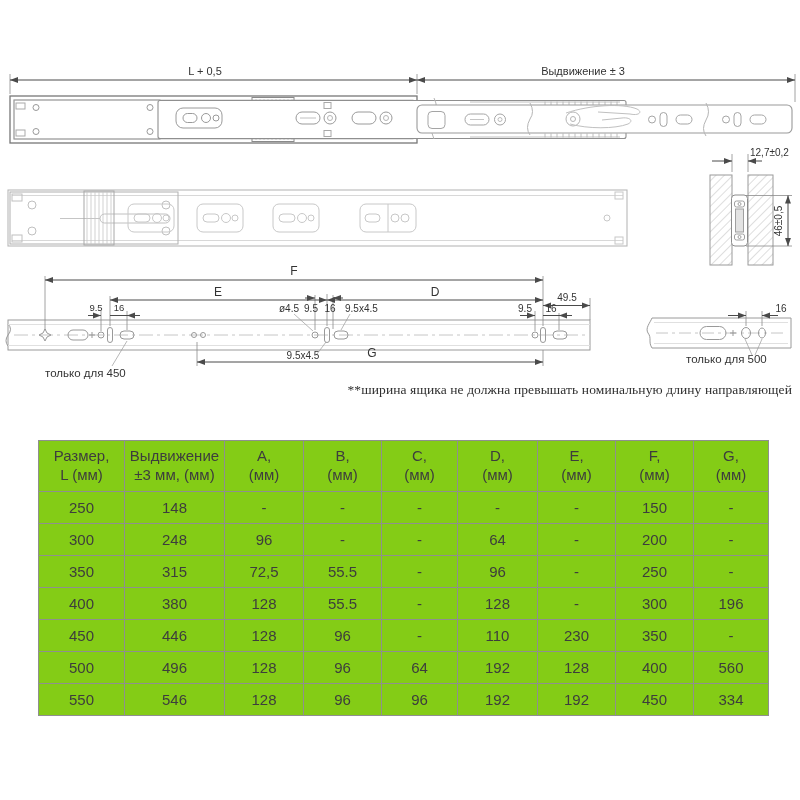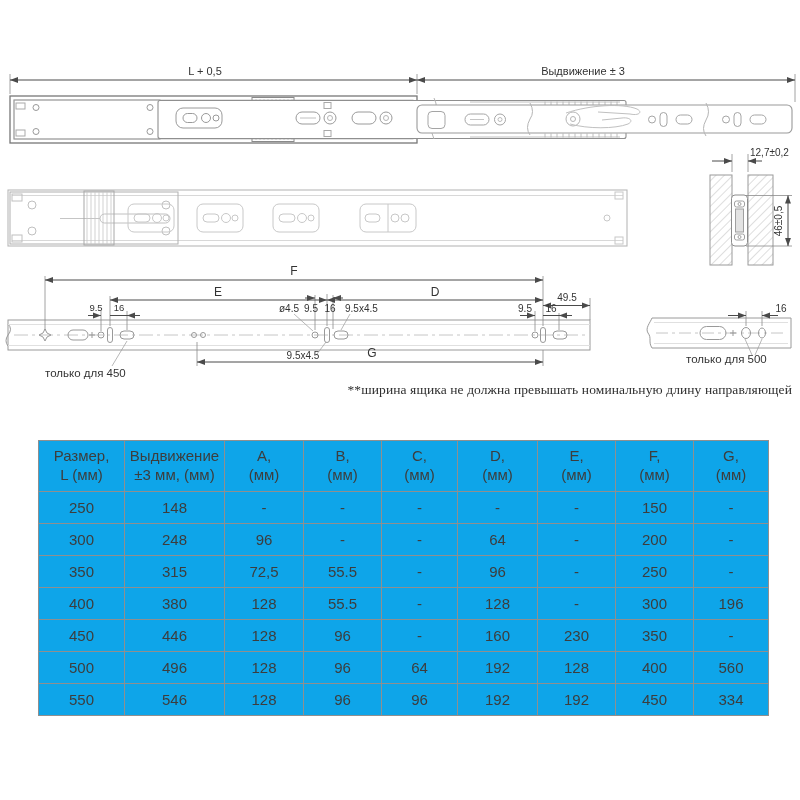--- a/index.html
+++ b/index.html
@@ -4,21 +4,21 @@
 <style>
   html,body{margin:0;padding:0;background:#ffffff;}
   .page{position:relative;width:800px;height:800px;background:#fff;overflow:hidden;
         font-family:"Liberation Sans",sans-serif;color:#3a3a3a;margin-top:8px;}
   .canvas{position:absolute;left:0;top:0;width:800px;height:420px;}
   svg text{font-family:"Liberation Sans",sans-serif;fill:#333;}
   .d95{font-size:9.5px}.d10{font-size:10px}.d11{font-size:11px}.d115{font-size:11.5px}.d12{font-size:12px}
   .footnote{position:absolute;left:0;top:374px;width:792px;text-align:right;
             font-size:13.5px;color:#2e2e2e;letter-spacing:.1px;font-family:Liberation Serif, serif;}
   table.dims{position:absolute;left:38px;top:432px;width:730px;border-collapse:collapse;
-             table-layout:fixed;background:#0ea5e9;}
+             table-layout:fixed;background:#84cc16;}
   table.dims th,table.dims td{border:1px solid #8f8f8f;font-weight:normal;color:#3d3d3d;
              text-align:center;vertical-align:middle;padding:0;}
   table.dims th{height:50px;font-size:15px;line-height:1.25;}
   table.dims td{height:31px;font-size:15px;}
   th span{display:block;}
 </style>
 </head>
 <body>
 
 <div class="page">
@@ -373,21 +373,21 @@
           <td>-</td>
           <td>300</td>
           <td>196</td>
         </tr>
         <tr>
           <td>450</td>
           <td>446</td>
           <td>128</td>
           <td>96</td>
           <td>-</td>
-          <td>160</td>
+          <td>110</td>
           <td>230</td>
           <td>350</td>
           <td>-</td>
         </tr>
         <tr>
           <td>500</td>
           <td>496</td>
           <td>128</td>
           <td>96</td>
           <td>64</td>

